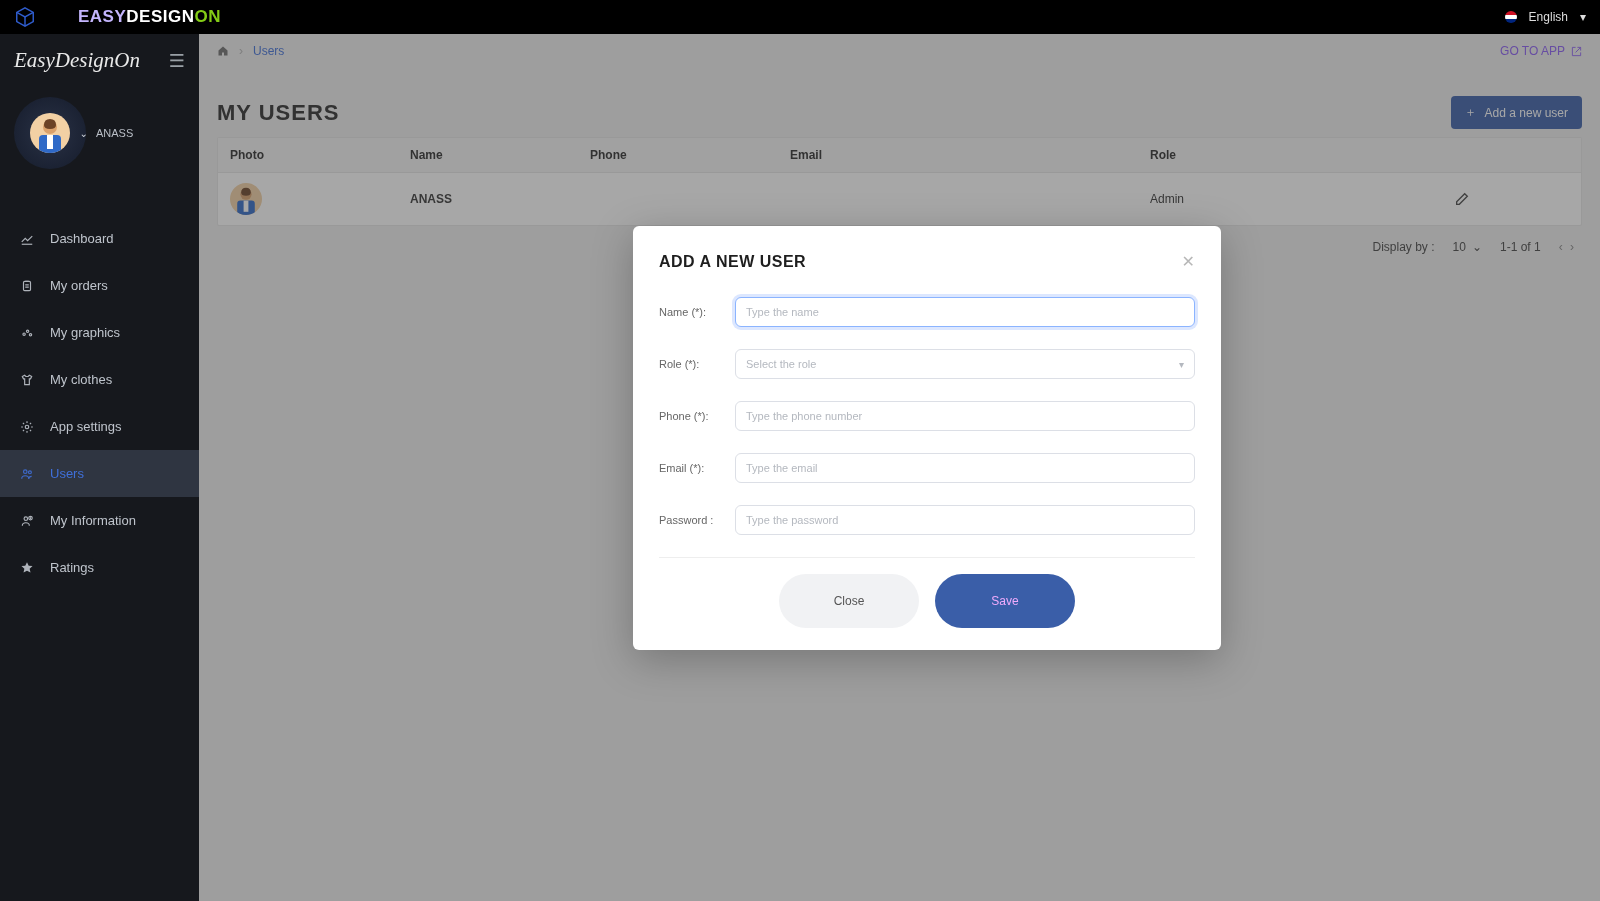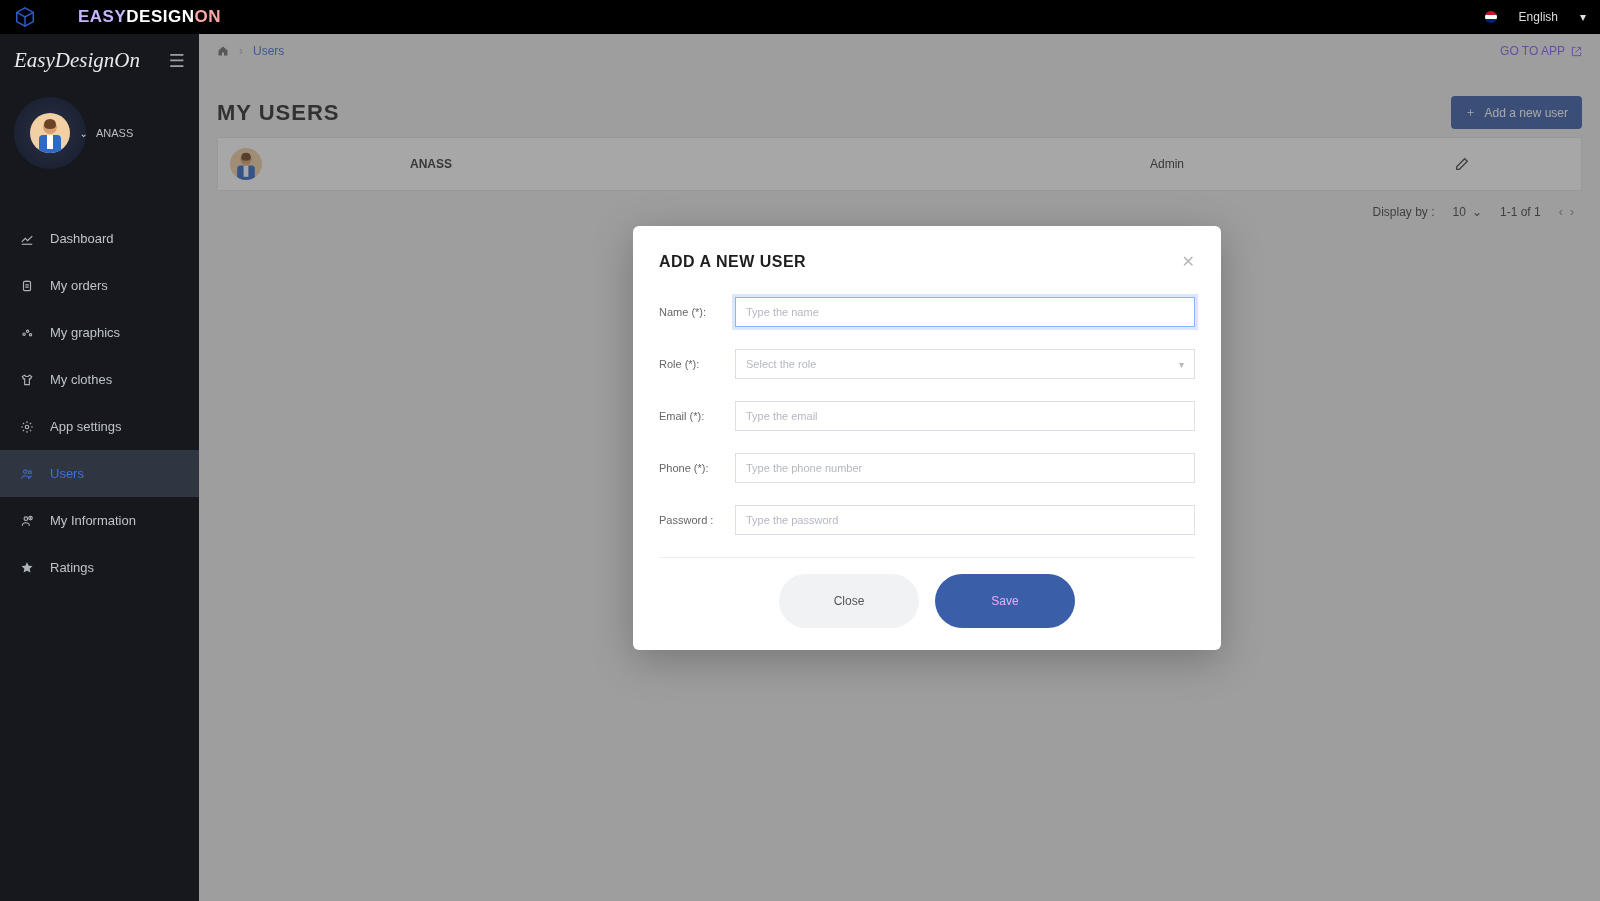--- a/index.html
+++ b/index.html
@@ -5,22 +5,22 @@
 * { box-sizing: border-box; margin: 0; padding: 0; }
 html, body { width: 1600px; height: 901px; font-family: -apple-system, BlinkMacSystemFont, "Segoe UI", Arial, sans-serif; overflow: hidden; background: #fff; }
 
 
 .topbar { position: absolute; top: 0; left: 0; right: 0; height: 34px; background: #000; display: flex; align-items: center; justify-content: space-between; padding: 0 14px; }
 .topbar .brand { display: flex; align-items: center; gap: 6px; }
 .topbar .brand .cube { color: #1f3a93; }
 .topbar .brand .brandtext { font-weight: 700; letter-spacing: 0.5px; font-size: 17px; }
 .topbar .brand .b1 { color: #c4b5fd; margin-left: 36px; }
 .topbar .brand .b2 { color: #fff; }
-.topbar .brand .b3 { color: #fca5a5; }
-.topbar .lang { color: #ddd; font-size: 12px; display: flex; align-items: center; gap: 22px; }
+.topbar .brand .b3 { color: #84cc16; }
+.topbar .lang { color: #ddd; font-size: 12px; display: flex; align-items: center; gap: 12px; }
 .topbar .lang .flag { width: 12px; height: 12px; border-radius: 50%; background: linear-gradient(to bottom, #ce1124 33%, #fff 33%, #fff 66%, #00247d 66%); }
 
 
 .sidebar { position: absolute; top: 34px; left: 0; width: 199px; bottom: 0; background: #16181d; color: #bfc4cc; }
 .sidebar .sb-head { display: flex; align-items: center; justify-content: space-between; padding: 14px 14px 10px; }
 .sidebar .sb-head .logo-script { font-style: italic; font-family: "Brush Script MT","Segoe Script",cursive; font-size: 21px; color: #e9e9e9; }
 .sidebar .sb-head .hamburger { color: #9aa0a6; font-size: 18px; }
 .sidebar .profile { display: flex; align-items: center; gap: 10px; padding: 14px 14px 20px; }
 .sidebar .profile .avatar-wrap { width: 72px; height: 72px; border-radius: 50%; background: radial-gradient(circle at center, #2a3246 0%, #1b2233 70%); display:flex; align-items:center; justify-content:center; position:relative; }
 .sidebar .profile .avatar { width: 40px; height: 40px; border-radius: 50%; background: #f2d0a4; display:flex; align-items:center; justify-content:center; overflow:hidden; }
@@ -61,21 +61,21 @@
 .pager .arrows { color:#888; letter-spacing: 2px; cursor:pointer; }
 
 
 .overlay { position:absolute; inset:0; background: rgba(60,60,60,.45); }
 .modal { position:absolute; top: 192px; left: 434px; width: 588px; background:#fff; border-radius:6px; box-shadow: 0 10px 40px rgba(0,0,0,.25); padding: 26px 26px 22px; }
 .modal .mhead { display:flex; align-items:center; justify-content:space-between; margin-bottom: 26px; }
 .modal .mhead h2 { font-size: 16px; font-weight:800; letter-spacing: .5px; color:#1e1e1e; }
 .modal .mhead .close { color:#b7b7b7; font-size:16px; cursor:pointer; }
 .modal .frow { display:grid; grid-template-columns: 72px 1fr; align-items:center; gap: 4px; margin-bottom: 22px; }
 .modal .frow label { font-size:11px; color:#666; }
-.modal .frow .field { height: 30px; border:1px solid #dcdfe6; border-radius:0; padding: 0 10px; font-size:11px; color:#333; background:#fff;}
+.modal .frow .field { height: 30px; border:1px solid #dcdfe6; border-radius:6px; padding: 0 10px; font-size:11px; color:#333; background:#fff;}
 .modal .frow .field::placeholder { color:#b4b8bf; }
 .modal .frow .field.focus { border-color:#8bb4ff; box-shadow: 0 0 0 3px rgba(115,160,255,.25); }
 .modal .frow .select { display:flex; align-items:center; justify-content:space-between; color:#b4b8bf; }
 .modal .frow .select .caret { color:#b4b8bf; font-size:10px; }
 .modal hr { border:none; border-top:1px solid #eee; margin: 22px 0 16px; }
 .modal .actions { display:flex; justify-content:center; gap: 16px; }
 .modal .btn { width: 140px; height: 54px; border-radius: 999px; border:none; font-size:12px; cursor:pointer; }
 .modal .btn.close-b { background:#f1f2f4; color:#555; }
 .modal .btn.save-b { background:#3a5ea8; color:#f0abfc; }
 
@@ -230,20 +230,28 @@
   <div class="content">
     <div class="titlebar">
       <h1>MY USERS</h1>
       <button class="add-btn">
         <span>＋</span>
         <span>Add a new user</span>
       </button>
     </div>
 
     <div class="table">
+      <div class="thead">
+        <span>Photo</span>
+        <span>Name</span>
+        <span>Phone</span>
+        <span>Email</span>
+        <span>Role</span>
+        <span></span>
+      </div>
       <div class="trow">
         <span>
           <span class="row-avatar">
             <svg viewBox="0 0 40 40">
                 <circle cx="20" cy="14" r="7" fill="#d9a06b"></circle>
                 <path d="M20 6 q6 0 6 6 q0 4 -6 4 q-6 0 -6 -4 q0 -6 6 -6" fill="#6b4226"></path>
                 <rect x="9" y="22" width="22" height="18" rx="4" fill="#2f69c7"></rect>
                 <rect x="17" y="22" width="6" height="14" fill="#fff"></rect>
               </svg>
           </span>
@@ -284,26 +292,26 @@
       <input class="field focus" placeholder="Type the name" style="">
     </div>
     <div class="frow">
       <label>Role (*):</label>
       <div class="field select">
         <span>Select the role</span>
         <span class="caret">▾</span>
       </div>
     </div>
     <div class="frow">
+      <label>Phone (*):</label>
+      <input class="field" placeholder="Type the phone number" style="">
+    </div>
+    <div class="frow">
       <label>Email (*):</label>
       <input class="field" placeholder="Type the email" style="">
-    </div>
-    <div class="frow">
-      <label>Phone (*):</label>
-      <input class="field" placeholder="Type the phone number" style="">
     </div>
     <div class="frow">
       <label>Password :</label>
       <input class="field" type="password" placeholder="Type the password" style="">
     </div>
 
     <hr>
     <div class="actions">
       <button class="btn close-b">Close</button>
       <button class="btn save-b">Save</button>

